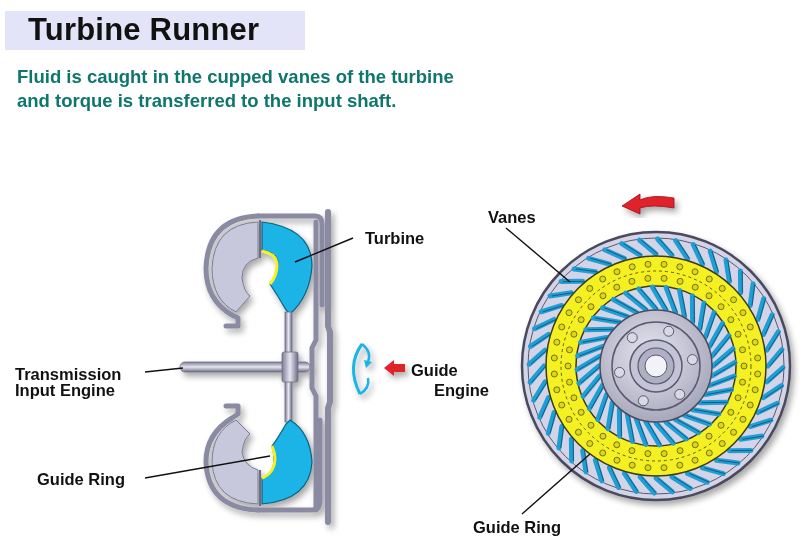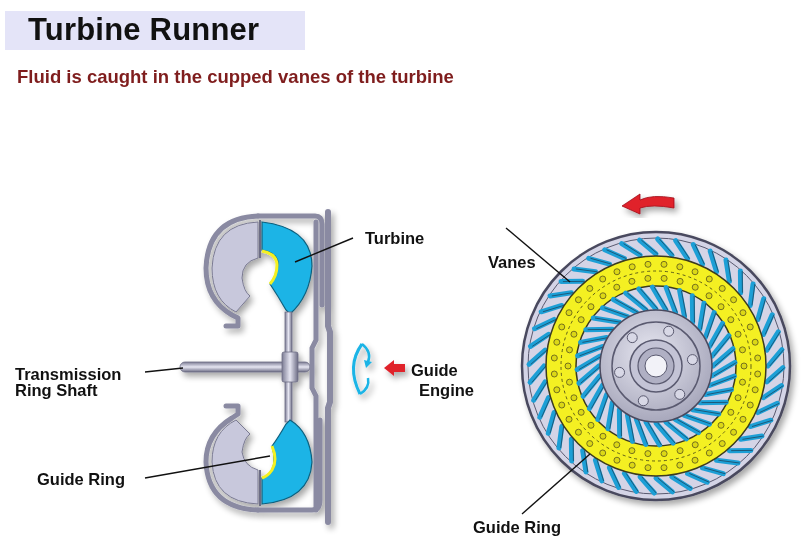--- a/index.html
+++ b/index.html
@@ -9,35 +9,36 @@
   }
   .title-band {
     position: absolute; left: 5px; top: 11px; width: 300px; height: 39px;
     background: #e4e4f8;
   }
   .title {
     position: absolute; left: 28px; top: 10px; font-size: 31px; font-weight: bold; color: #111;
     line-height: 40px; letter-spacing: 0.2px;
   }
   .subtitle {
-    position: absolute; left: 17px; top: 65px; font-size: 18.5px; font-weight: bold; color: #7f1d1d;
+    position: absolute; left: 17px; top: 65px; font-size: 18.5px; font-weight: bold; color: #0f766e;
     line-height: 24px;
   }
   .lbl {
     position: absolute; font-size: 16.5px; font-weight: bold; color: #111; line-height: 20px; white-space: nowrap;
   }
   svg.diagram { position: absolute; left: 0; top: 0; }
 </style>
 </head>
 <body>
 
 <div class="title-band"></div>
 <div class="title">Turbine Runner</div>
 <div class="subtitle">
   <div>Fluid is caught in the cupped vanes of the turbine</div>
+  <div>and torque is transferred to the input shaft.</div>
 </div>
 
 <svg class="diagram" width="808" height="548" viewBox="0 0 808 548">
   <defs>
     <linearGradient id="metal" x1="0" y1="0" x2="1" y2="0">
       <stop offset="0" stop-color="#7c7c94"></stop>
       <stop offset="0.5" stop-color="#e6e6f2"></stop>
       <stop offset="1" stop-color="#6c6c84"></stop>
     </linearGradient>
     <linearGradient id="metalH" x1="0" y1="0" x2="0" y2="1">
@@ -366,18 +367,18 @@
   </g>
 
   <path d="M674 198 Q652 194 640 200 L640 194 L622 206 L640 214 L640 208 Q652 204 674 208 Z" fill="#e0202c" stroke="#a01018" stroke-width="0.8" filter="url(#shadow)"></path>
 
   <line x1="506" y1="228" x2="570" y2="282" stroke="#111" stroke-width="1.4"></line>
   <line x1="522" y1="514" x2="590" y2="454" stroke="#111" stroke-width="1.4"></line>
 </svg>
 
 <div class="lbl" style="left:357px; top:228px;margin-left:8px;">Turbine</div>
 <div class="lbl" style="left:15px; top:364px;">Transmission</div>
-<div class="lbl" style="left:15px; top:380px;">Ring Shaft</div>
+<div class="lbl" style="left:15px; top:380px;">Input Engine</div>
 <div class="lbl" style="left:411px; top:360px;">Guide</div>
-<div class="lbl" style="left:419px; top:380px;">Engine</div>
+<div class="lbl" style="left:434px; top:380px;">Engine</div>
 <div class="lbl" style="left:37px; top:469px;">Guide Ring</div>
-<div class="lbl" style="left:488px; top:207px;margin-top:45px;">Vanes</div>
+<div class="lbl" style="left:488px; top:207px;">Vanes</div>
 <div class="lbl" style="left:473px; top:517px;">Guide Ring</div>
 
 </body></html>

